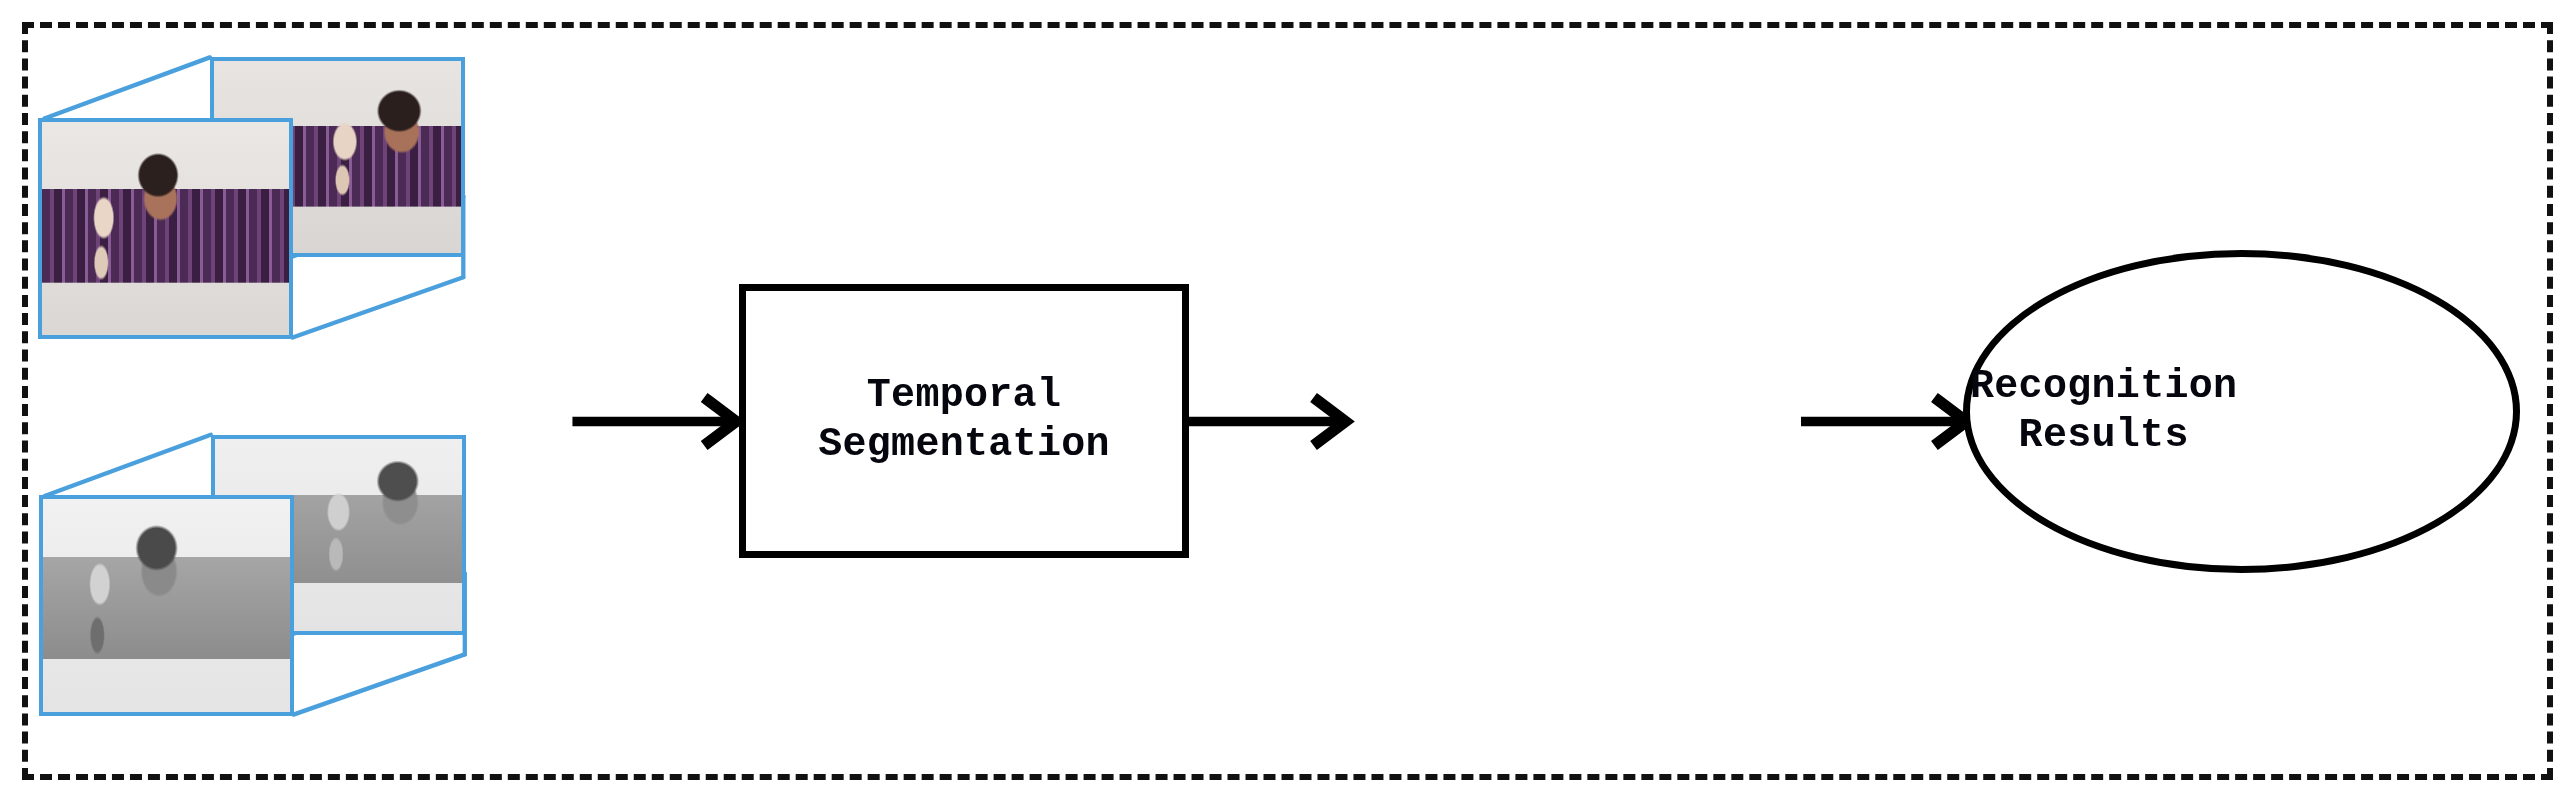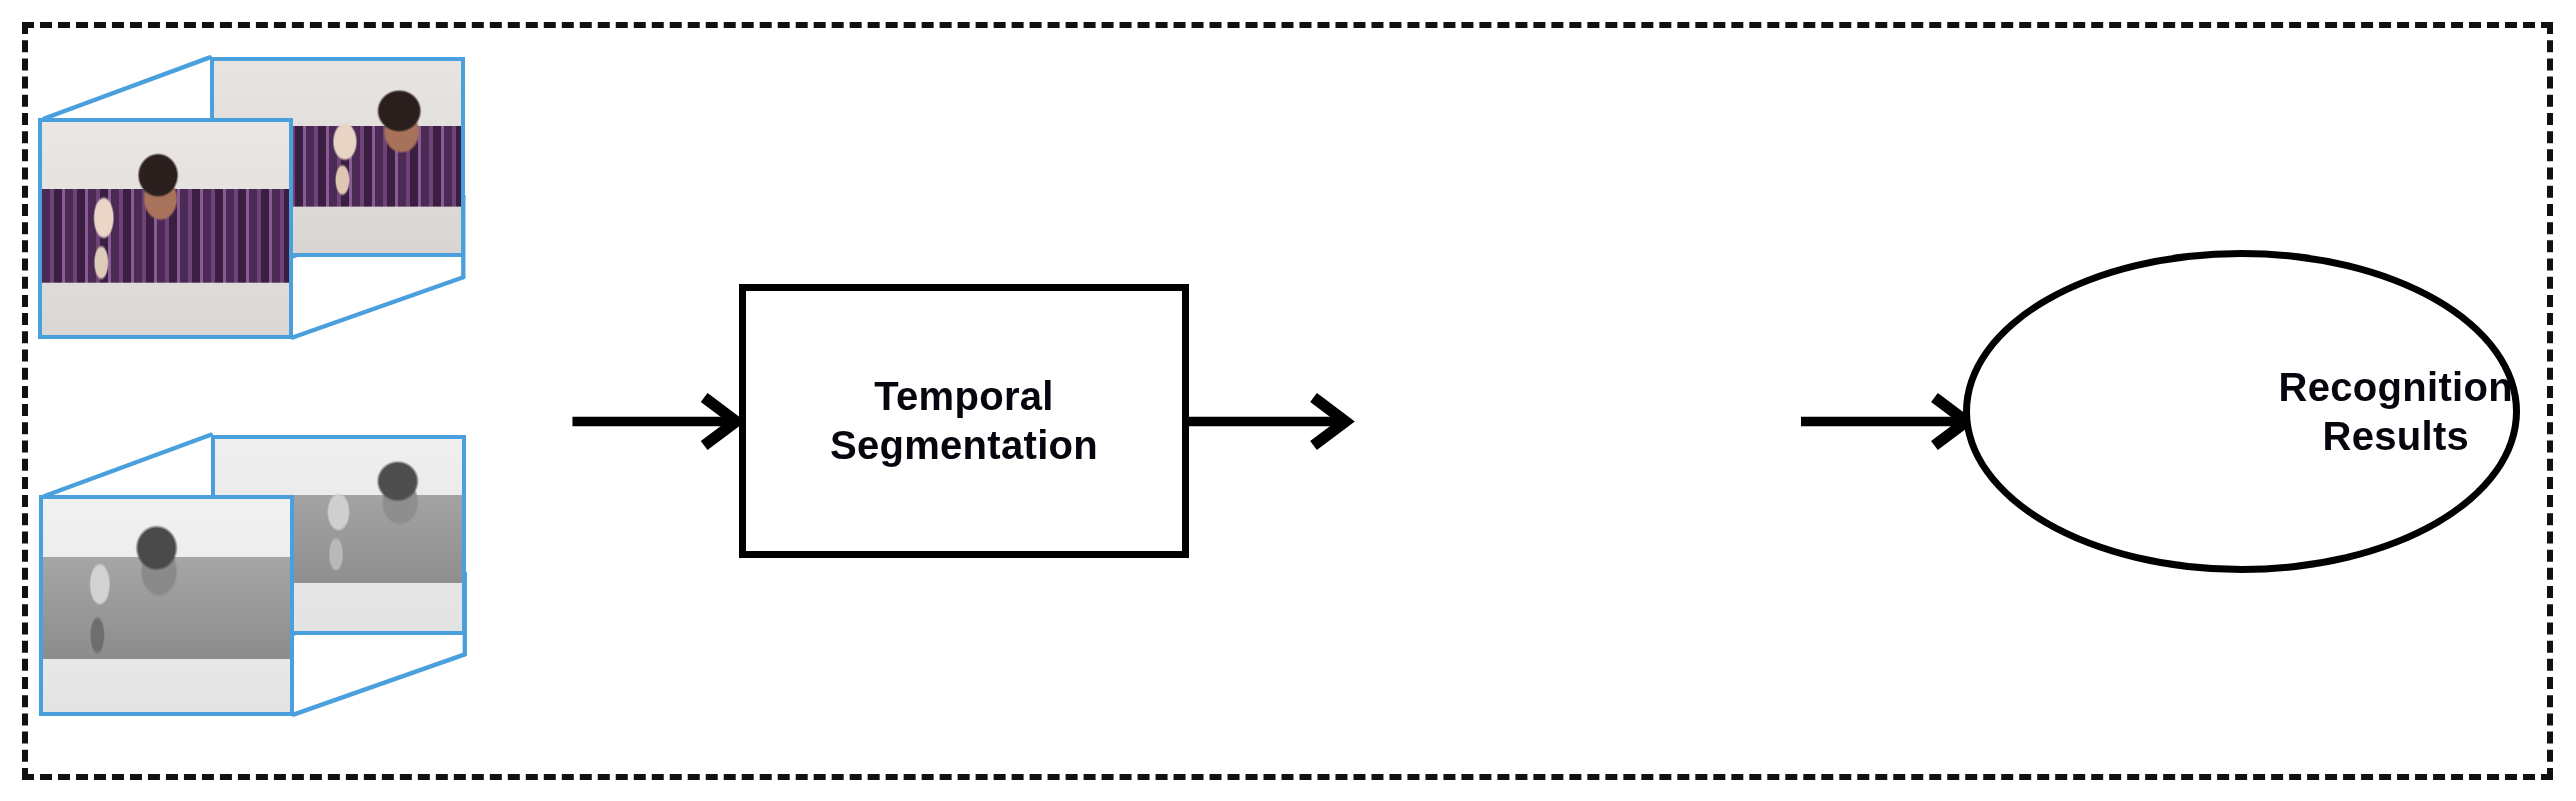--- a/index.html
+++ b/index.html
@@ -140,25 +140,25 @@
     text-align: center;
   }
   .node-ellipse {
     position: absolute;
     box-sizing: border-box;
     border: 7.8px solid #000000;
     border-radius: 50%;
     background: #ffffff;
     display: flex;
     align-items: center;
-    justify-content: flex-end;
+    justify-content: flex-start;
     text-align: center;
   }
   .node-label {
-    font-family: Liberation Sans, sans-serif;
+    font-family: Liberation Mono, monospace;
     font-weight: bold;
     font-size: 40px;
     line-height: 1.22;
     color: #06060e;
     letter-spacing: 0.3px;
     white-space: pre-line;
   }
 
   
   .arrow {

